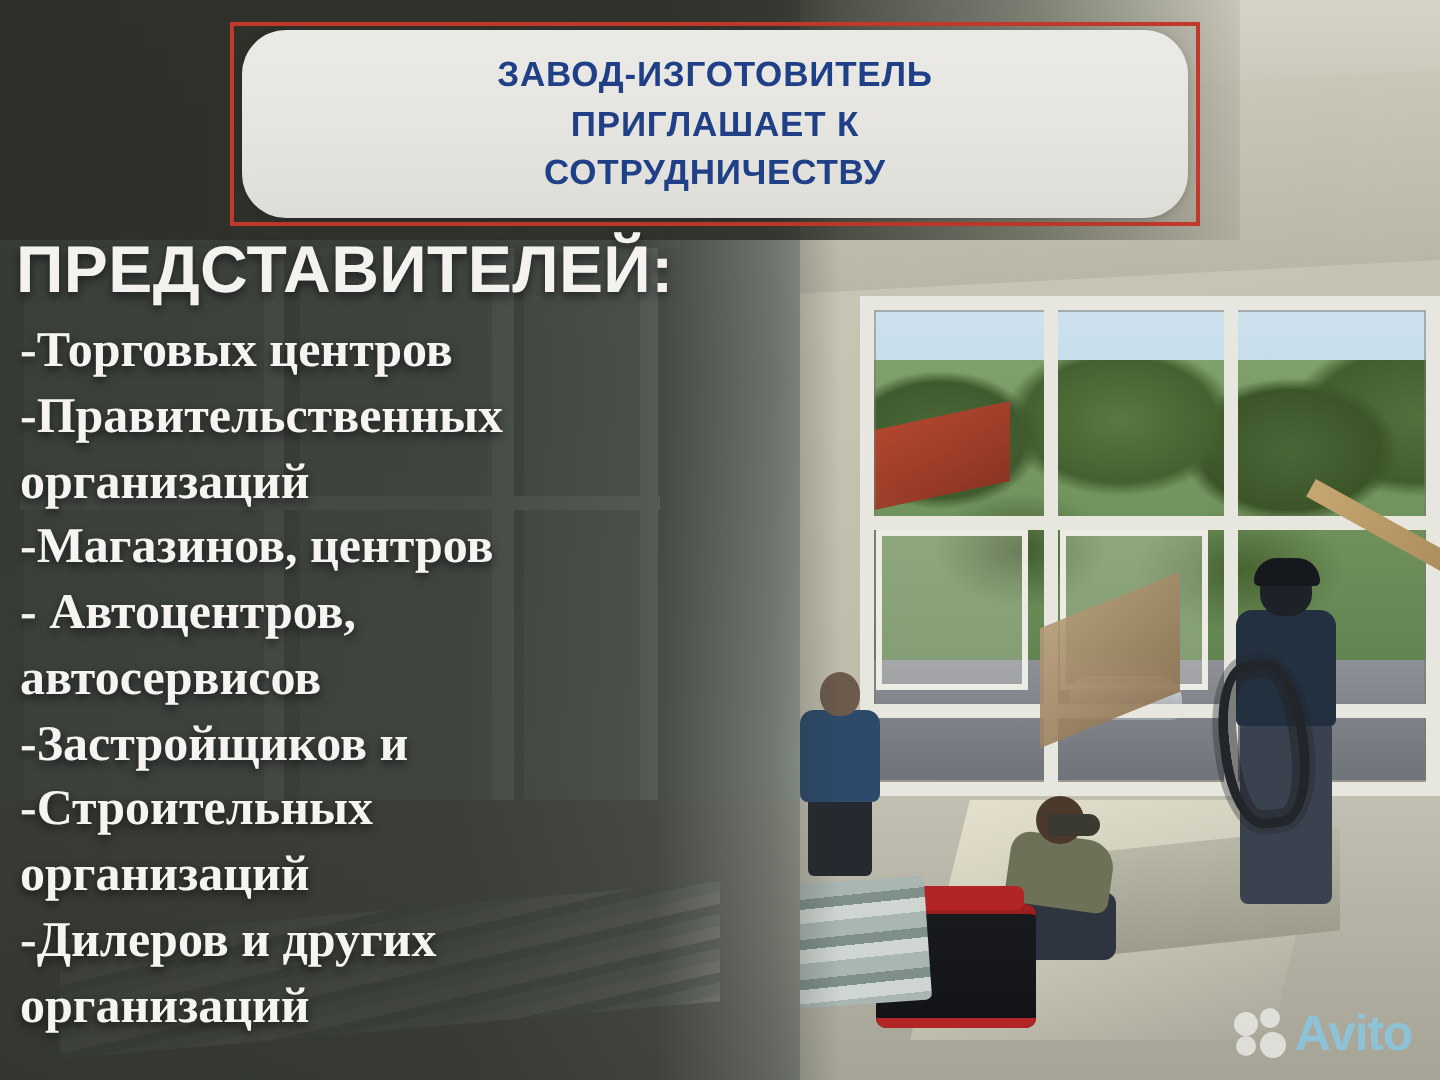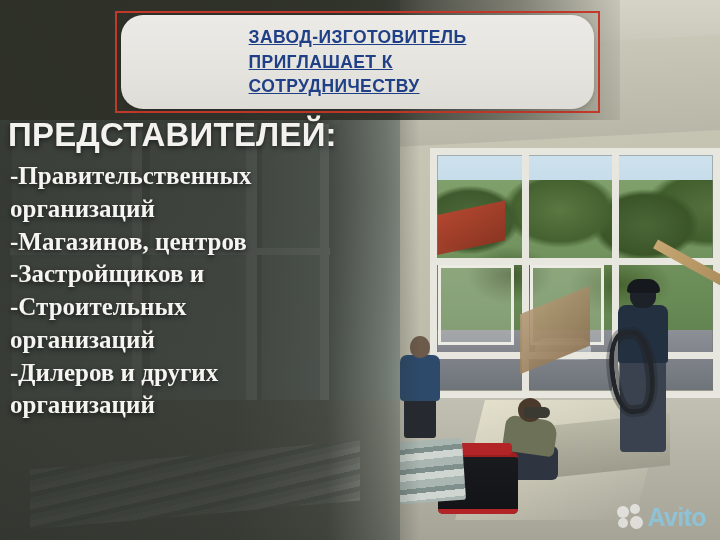--- a/index.html
+++ b/index.html
@@ -210,22 +210,22 @@
     position:absolute; left:121px; top:15px; width:473px; height:94px;
     background:linear-gradient(180deg,#eceae6 0%,#e6e4df 55%,#dedcd6 100%);
     border-radius:22px;
     display:flex; align-items:center; justify-content:center;
     box-shadow:0 1px 4px rgba(0,0,0,.18);
   }
   .banner-text{
     color:#1f3f87;
     font:700 17.5px/1.42 "Liberation Sans", sans-serif;
     letter-spacing:.4px;
+    text-align:center;
     white-space:pre-line;
-    text-decoration:underline;
   }
 
   
   .heading{
     position:absolute; left:8px; top:118px;
     font:700 33px/1.05 "Liberation Sans", sans-serif;
     color:#f3f2ee; letter-spacing:.2px;
     text-shadow:0 2px 5px rgba(0,0,0,.55);
     text-align:right;
   }
@@ -335,23 +335,26 @@
   <div class="banner-border"></div>
   <div class="banner">
     <div class="banner-text">ЗАВОД-ИЗГОТОВИТЕЛЬ
 ПРИГЛАШАЕТ К
 СОТРУДНИЧЕСТВУ</div>
   </div>
 
   <div class="heading">ПРЕДСТАВИТЕЛЕЙ:</div>
 
   <ul class="list" id="category-list">
+      <li>-Торговых центров</li>
       <li>-Правительственных
 организаций</li>
       <li>-Магазинов, центров</li>
+      <li>- Автоцентров,
+автосервисов</li>
       <li>-Застройщиков и</li>
       <li>-Строительных
 организаций</li>
       <li>-Дилеров и других
 организаций</li>
     </ul>
 
   <div class="avito">
     <span class="avito-mark">
       <i class="a"></i>

